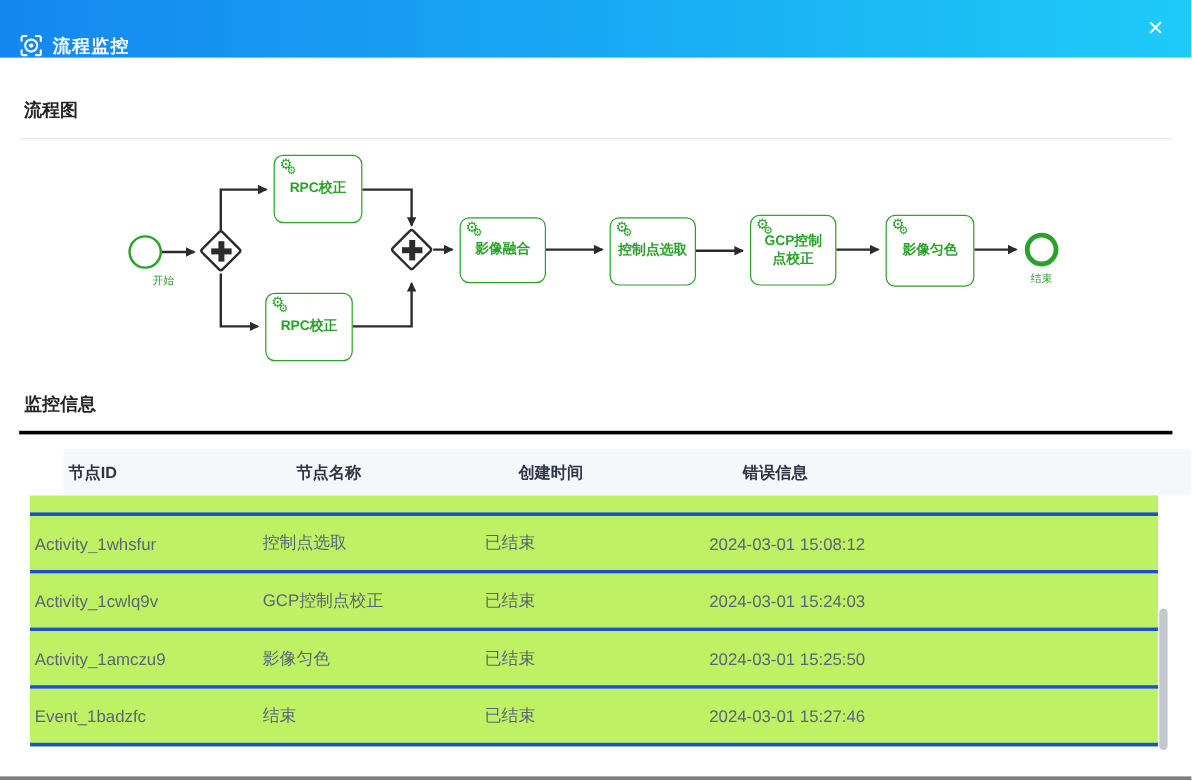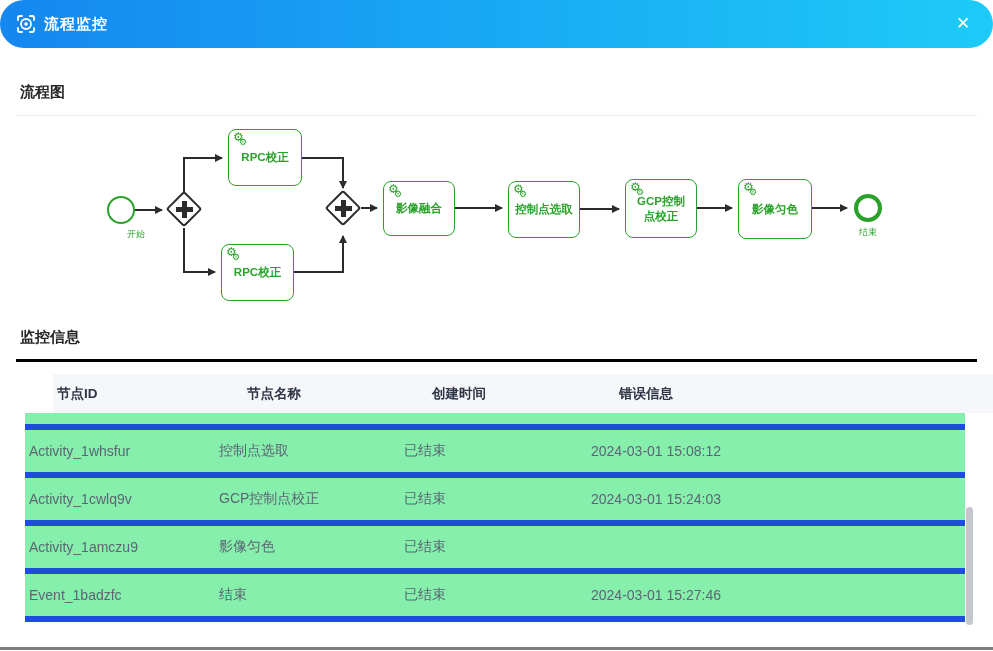--- a/index.html
+++ b/index.html
@@ -5,23 +5,22 @@
   * { margin:0; padding:0; box-sizing:border-box; }
   html,body { width:993px; height:651px; }
   body {
     position:relative; overflow:hidden; background:#ffffff;
     font-family:"Liberation Sans","DejaVu Sans",sans-serif;
     color:#262626;
   }
 
   
   .titlebar {
-    height:48px; display:flex; align-items:center; padding:0 16px;
+    height:48px; display:flex; align-items:flex-end; padding:0 16px;
     background:linear-gradient(90deg,#1487f0 0%,#1ecbf8 100%);
-    border-radius:24px;
   }
   .titlebar .app-icon { display:flex; align-items:center; }
   .titlebar .title { color:#fff; font-size:15px; font-weight:700; margin-left:8px; letter-spacing:1px; }
   .close-btn {
     position:absolute; top:12px; right:18px; width:24px; height:24px;
     background:transparent; border:none; color:#fff; font-size:17px; line-height:24px;
     cursor:pointer; text-align:center;
   }
 
   
@@ -75,21 +74,21 @@
     margin-left:28px;
   }
   .cell { padding-left:4px; overflow:hidden; white-space:nowrap; }
   .c1 { width:190px; } .c2 { width:185px; } .c3 { width:187px; }
   .c4 { width:188px; } .c5 { flex:1;font-family:Liberation Mono, monospace; }
   .thead .cell { font-size:13.5px; font-weight:700; color:#2f3545; }
   .tbody-viewport { height:215px; overflow:hidden; width:940px; }
   .tbody-inner { margin-top:-31px; }
   .trow {
     display:flex; align-items:center; height:48px;
-    border-bottom:6px solid #1d4ed8; background:#86efac;
+    border-bottom:3px solid #1d4ed8; background:#bef264;
   }
   .trow .cell { font-size:14px; color:#5c6575; }
 
   .vscroll-thumb {
     position:absolute; right:0px; top:133px; width:7px; height:118px;
     background:#c4c7ce; border-radius:4px;
   }
 
   
   .bottom-edge { position:absolute; left:0; top:647px; width:993px; height:3px; background:#7f7f7f; }
@@ -222,20 +221,21 @@
           <div class="cell c1">Activity_1cwlq9v</div>
           <div class="cell c2">GCP控制点校正</div>
           <div class="cell c3">已结束</div>
           <div class="cell c4">2024-03-01 15:24:03</div>
           <div class="cell c5"></div>
         </div>
         <div class="trow">
           <div class="cell c1">Activity_1amczu9</div>
           <div class="cell c2">影像匀色</div>
           <div class="cell c3">已结束</div>
+          <div class="cell c4">2024-03-01 15:25:50</div>
           <div class="cell c5"></div>
         </div>
         <div class="trow">
           <div class="cell c1">Event_1badzfc</div>
           <div class="cell c2">结束</div>
           <div class="cell c3">已结束</div>
           <div class="cell c4">2024-03-01 15:27:46</div>
           <div class="cell c5"></div>
         </div>
       </div>

